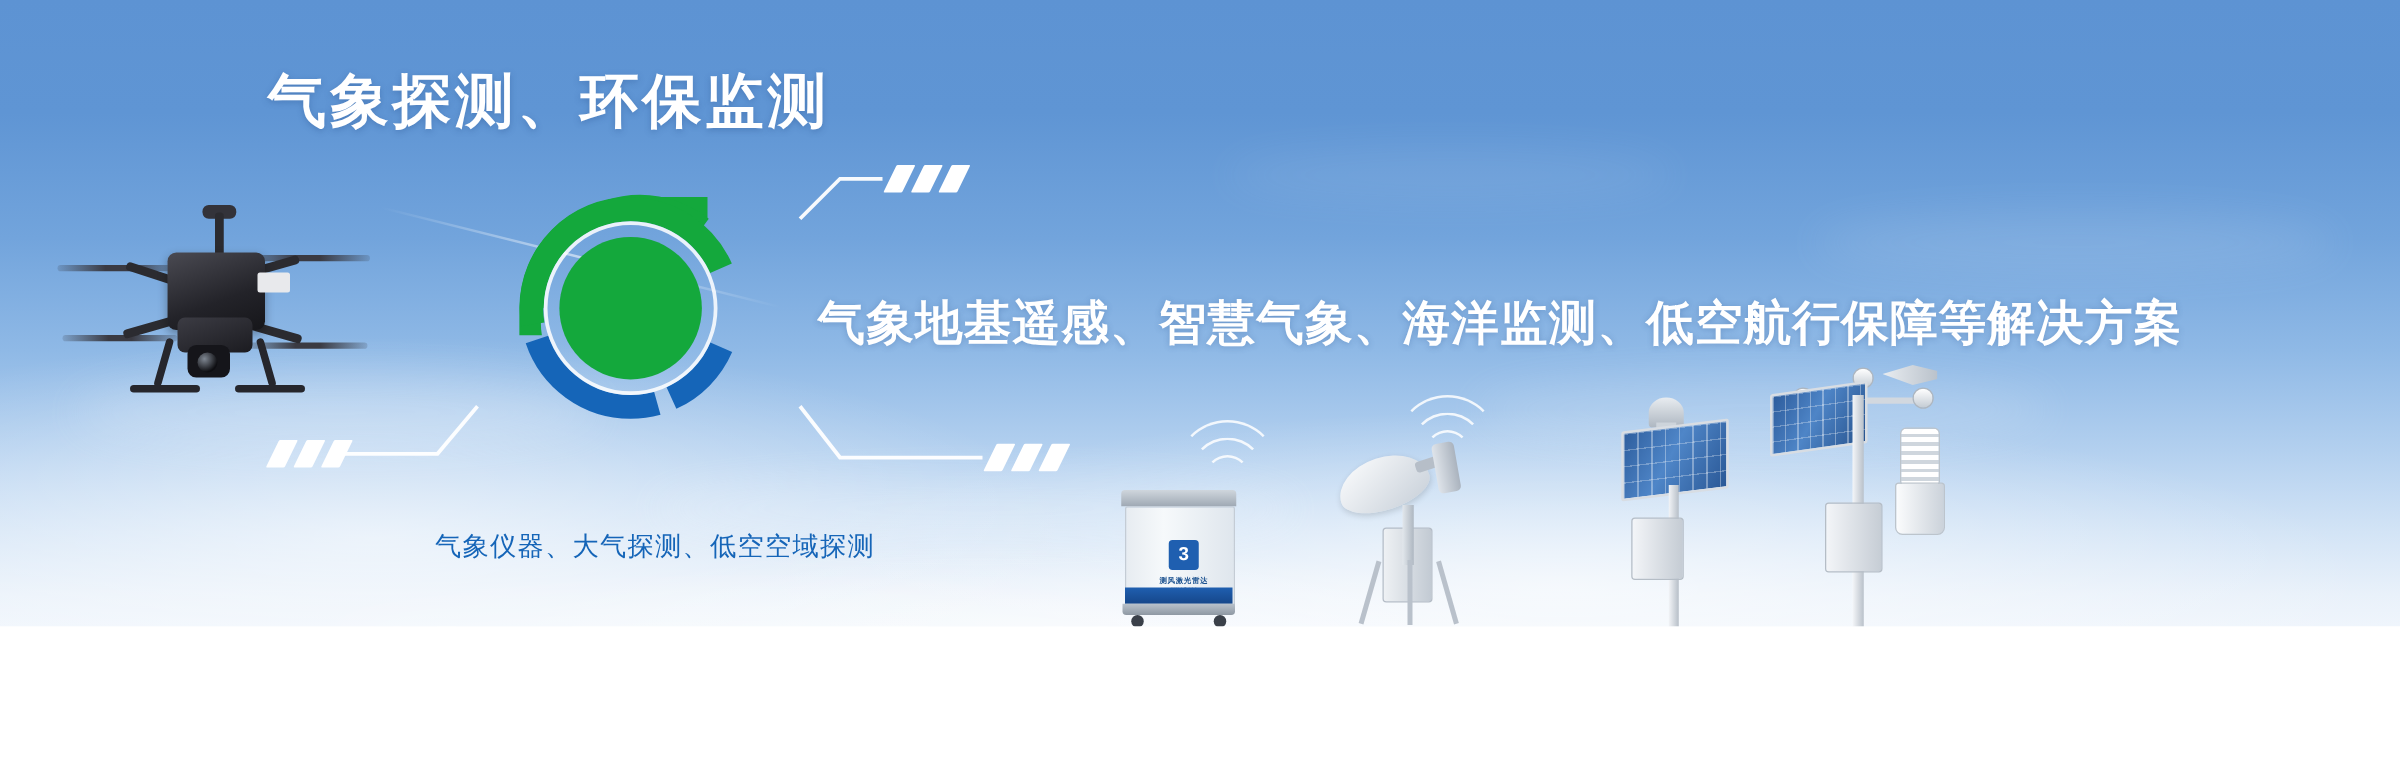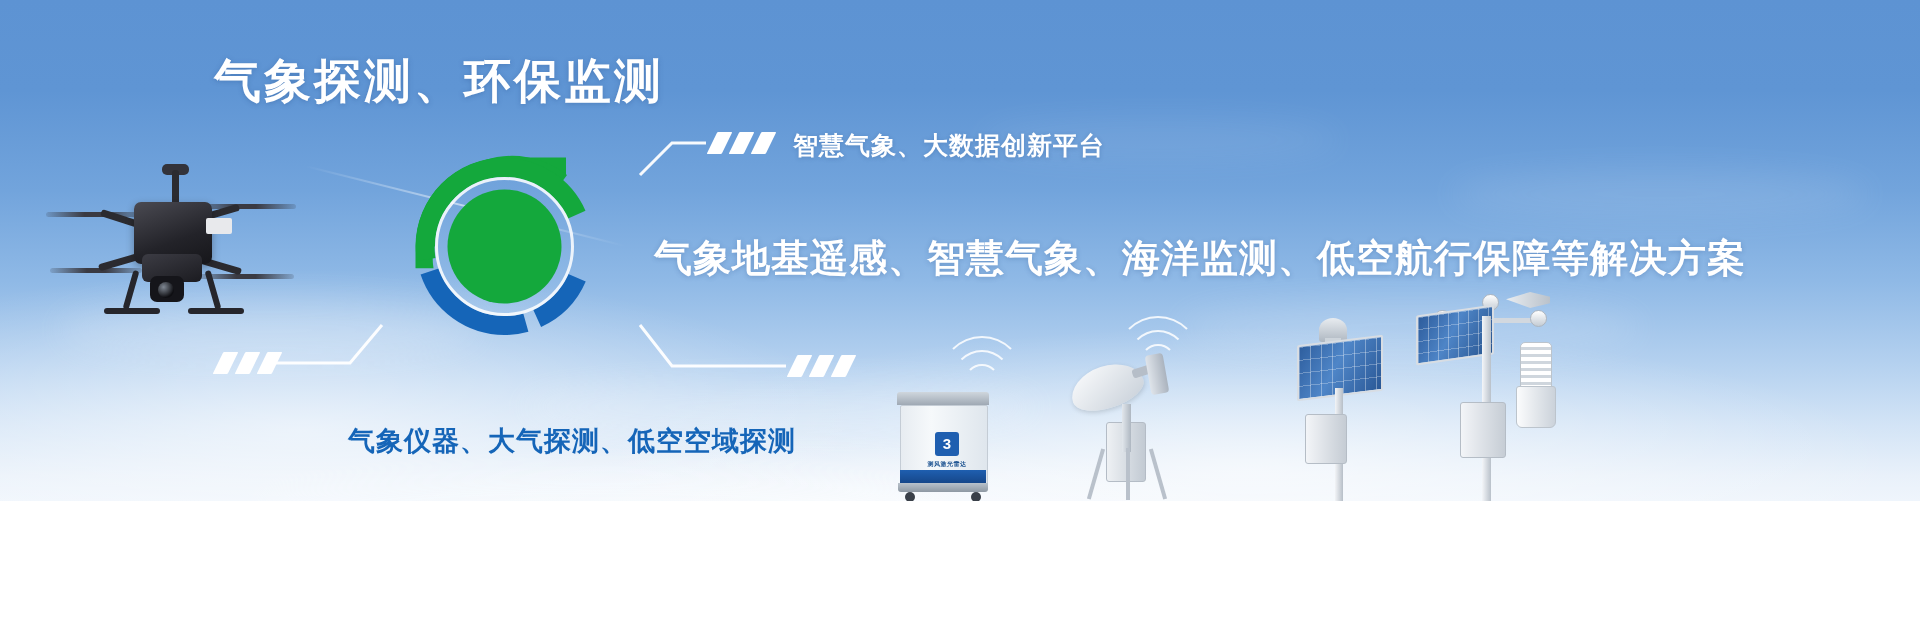--- a/index.html
+++ b/index.html
@@ -48,22 +48,22 @@
   .sl-top{left:712px;top:132px;}
   .sl-mid{left:792px;top:355px;}
   .sl-bot{left:218px;top:352px;}
 
   
   .lbl{position:absolute;color:#ffffff;white-space:nowrap;font-weight:bold;}
   .lbl-top{left:793px;top:129px;font-size:25px;letter-spacing:1px;
     text-shadow:0 1px 4px rgba(40,80,140,.32);}
   .lbl-main{left:654px;top:233px;font-size:38px;letter-spacing:1px;
     text-shadow:0 1px 5px rgba(40,80,140,.30);}
-  .lbl-bottom{left:348px;top:423px;font-size:27px;letter-spacing:1px;color:#1565b8;
-    font-weight:bold;}
+  .lbl-bottom{left:348px;top:423px;font-size:21px;letter-spacing:1px;color:#1565b8;
+    font-weight:normal;}
 
   
   .prop{position:absolute;}
 
   
   .drone{left:46px;top:158px;width:250px;height:180px;}
   .drone .arm{position:absolute;background:#2b2b30;border-radius:3px;}
   .drone .rotor{position:absolute;height:5px;border-radius:3px;
     background:linear-gradient(to right,rgba(40,40,48,.15),#3a3a42 40%,#3a3a42 60%,rgba(40,40,48,.15));}
   .drone .body{position:absolute;left:88px;top:44px;width:78px;height:62px;
@@ -227,21 +227,20 @@
     <i></i>
       <i></i>
       <i></i>
   </div>
   <div class="slashes sl-bot">
     <i></i>
       <i></i>
       <i></i>
   </div>
 
-  <div class="lbl lbl-top">智慧气象、大数据创新平台</div>
   <div class="lbl lbl-main">气象地基遥感、智慧气象、海洋监测、低空航行保障等解决方案</div>
   <div class="lbl lbl-bottom">气象仪器、大气探测、低空空域探测</div>
 
   <div class="prop drone">
     <div class="rotor" style="left:0px;top:54px;width:96px;"></div>
     <div class="rotor" style="left:150px;top:46px;width:100px;"></div>
     <div class="rotor" style="left:4px;top:110px;width:92px;"></div>
     <div class="rotor" style="left:152px;top:116px;width:96px;"></div>
     <div class="arm" style="left:54px;top:58px;width:46px;height:7px;transform:rotate(18deg);"></div>
     <div class="arm" style="left:148px;top:52px;width:46px;height:7px;transform:rotate(-16deg);"></div>

